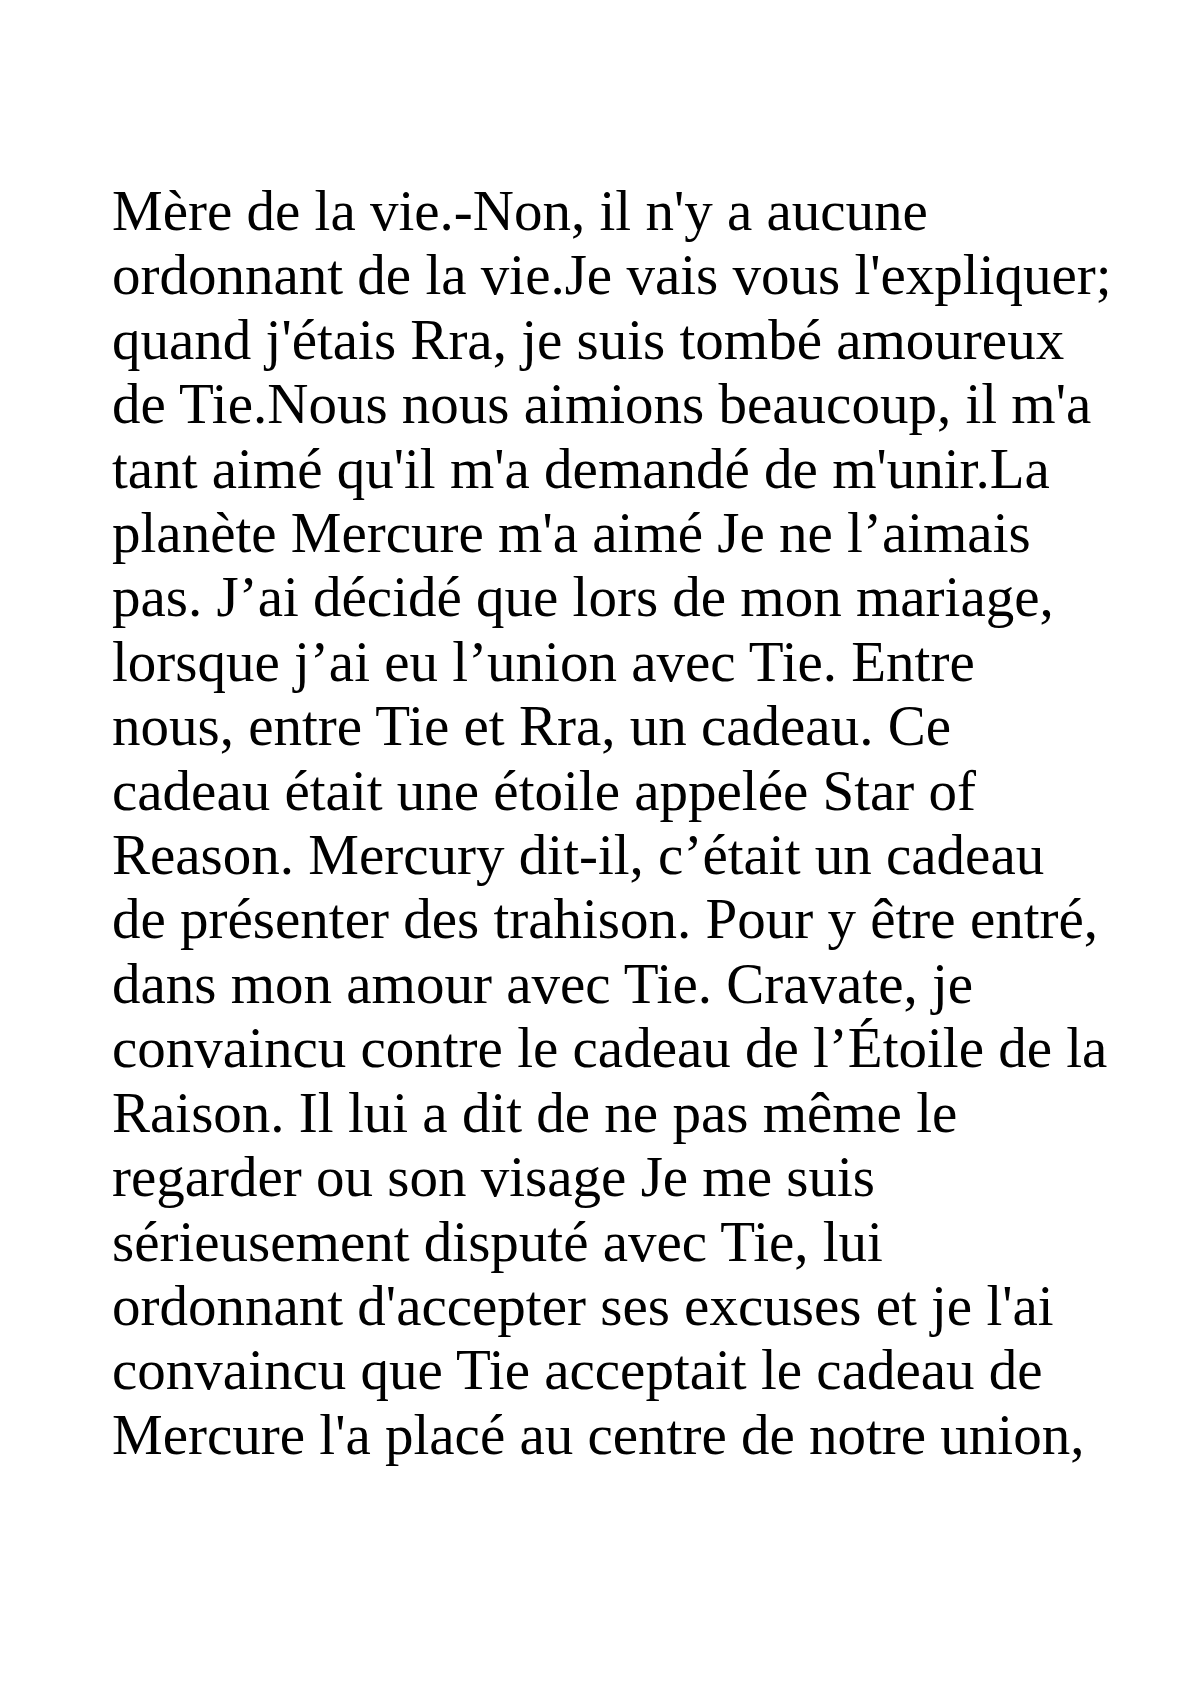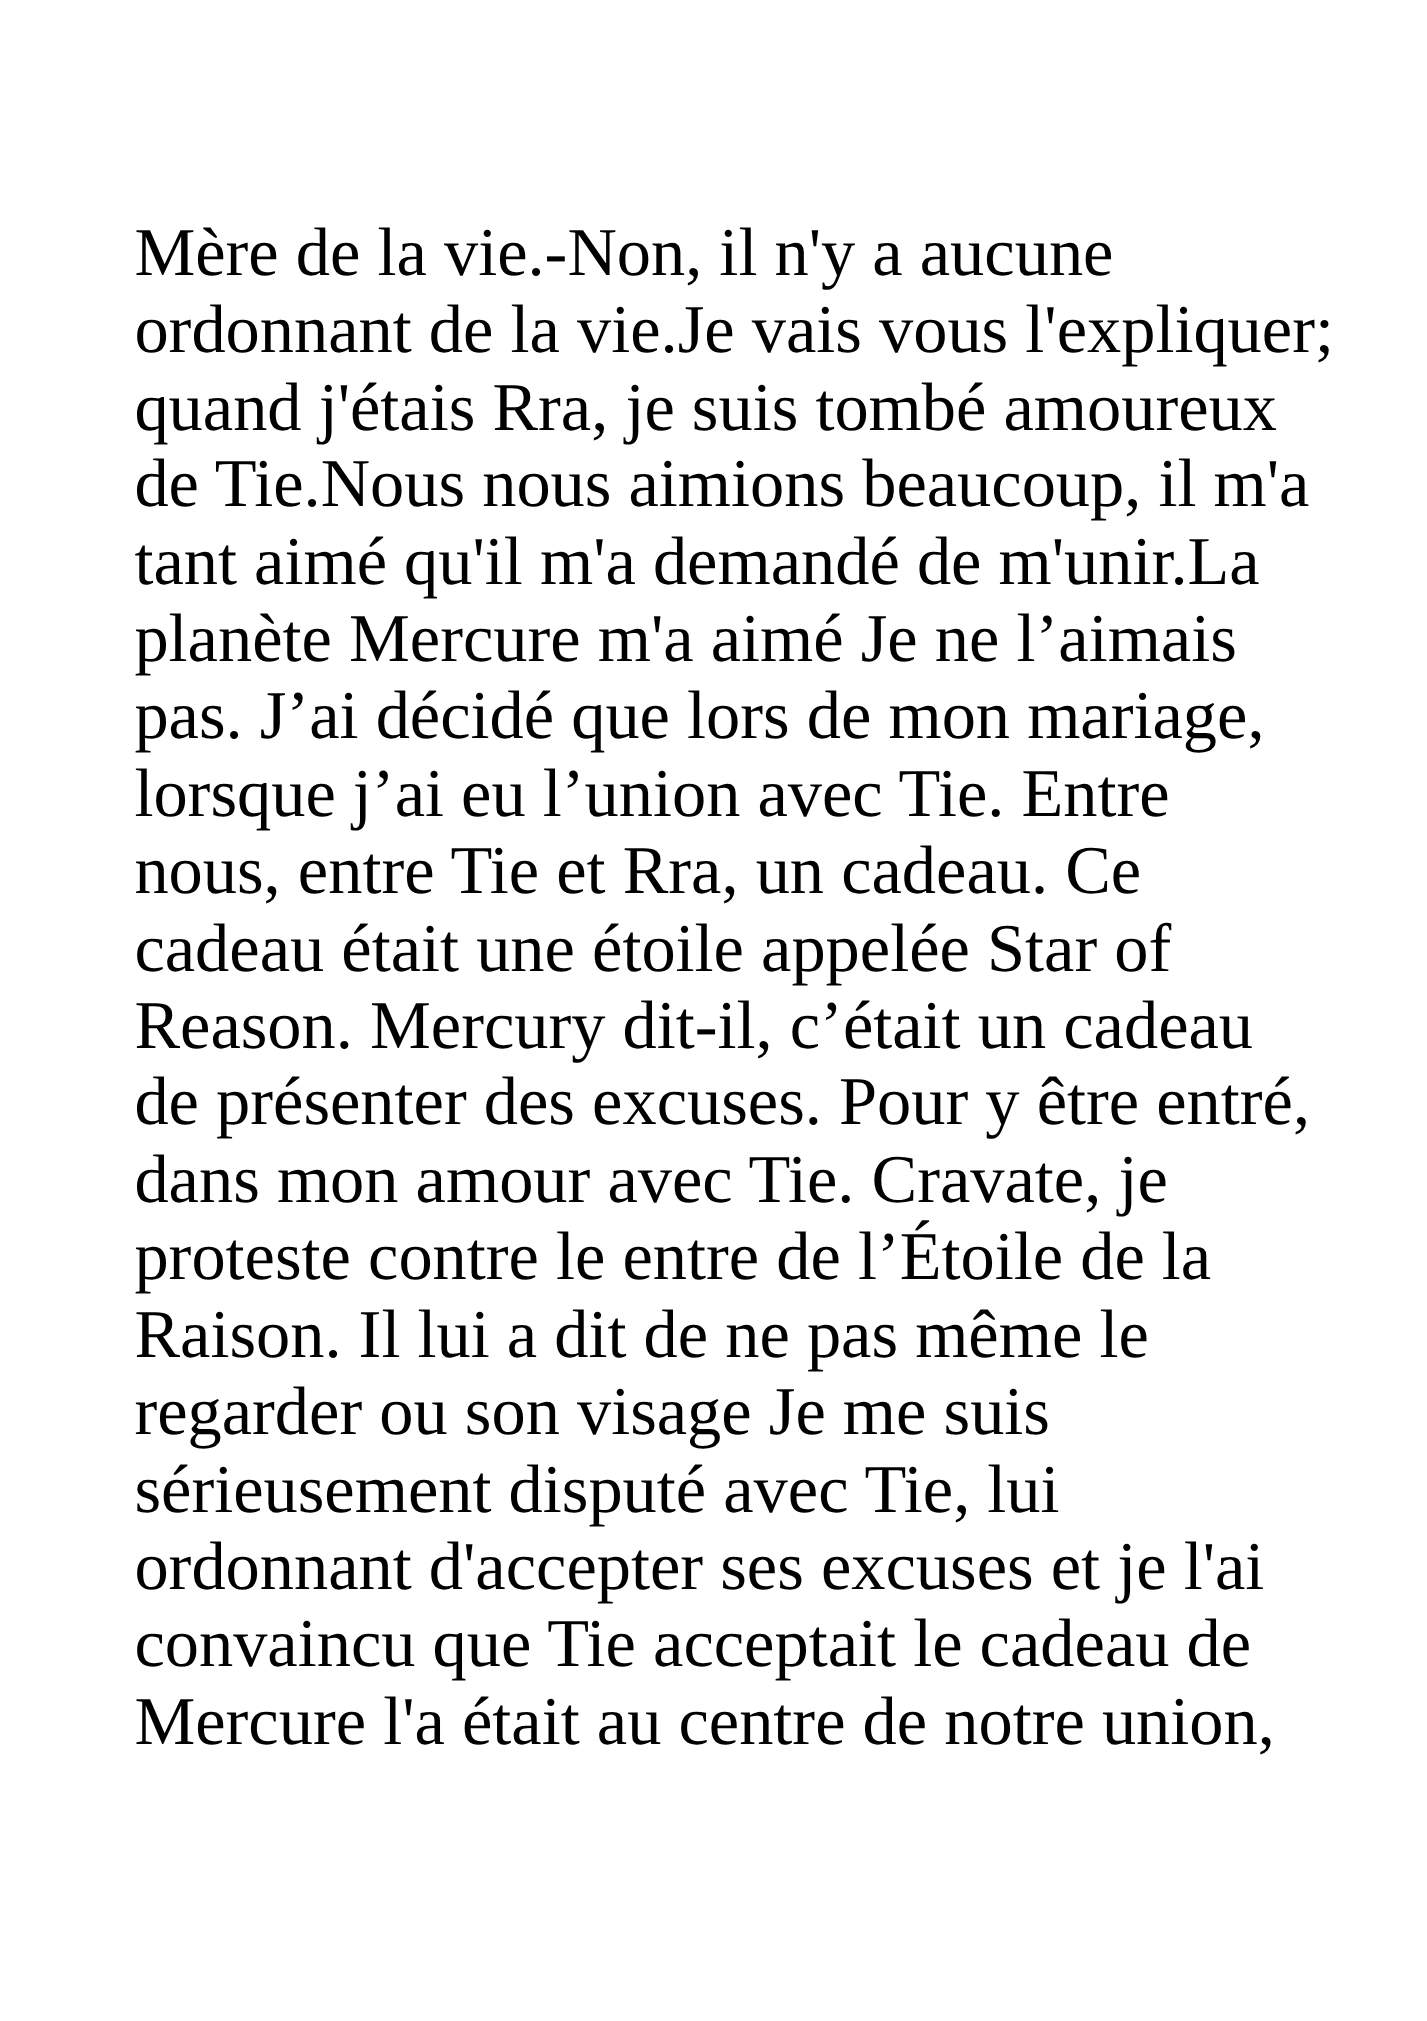--- a/index.html
+++ b/index.html
@@ -44,23 +44,23 @@
       <div class="text-line">ordonnant de la vie.Je vais vous l'expliquer;</div>
       <div class="text-line">quand j'étais Rra, je suis tombé amoureux</div>
       <div class="text-line">de Tie.Nous nous aimions beaucoup, il m'a</div>
       <div class="text-line">tant aimé qu'il m'a demandé de m'unir.La</div>
       <div class="text-line">planète Mercure m'a aimé Je ne l’aimais</div>
       <div class="text-line">pas. J’ai décidé que lors de mon mariage,</div>
       <div class="text-line">lorsque j’ai eu l’union avec Tie. Entre</div>
       <div class="text-line">nous, entre Tie et Rra, un cadeau. Ce</div>
       <div class="text-line">cadeau était une étoile appelée Star of</div>
       <div class="text-line">Reason. Mercury dit-il, c’était un cadeau</div>
-      <div class="text-line">de présenter des excuses. Pour y être entré,</div>
+      <div class="text-line">de présenter des trahison. Pour y être entré,</div>
       <div class="text-line">dans mon amour avec Tie. Cravate, je</div>
-      <div class="text-line">proteste contre le entre de l’Étoile de la</div>
+      <div class="text-line">convaincu contre le cadeau de l’Étoile de la</div>
       <div class="text-line">Raison. Il lui a dit de ne pas même le</div>
       <div class="text-line">regarder ou son visage Je me suis</div>
       <div class="text-line">sérieusement disputé avec Tie, lui</div>
       <div class="text-line">ordonnant d'accepter ses excuses et je l'ai</div>
       <div class="text-line">convaincu que Tie acceptait le cadeau de</div>
-      <div class="text-line">Mercure l'a était au centre de notre union,</div>
+      <div class="text-line">Mercure l'a placé au centre de notre union,</div>
     </div>
 </div>
 
 </body></html>

